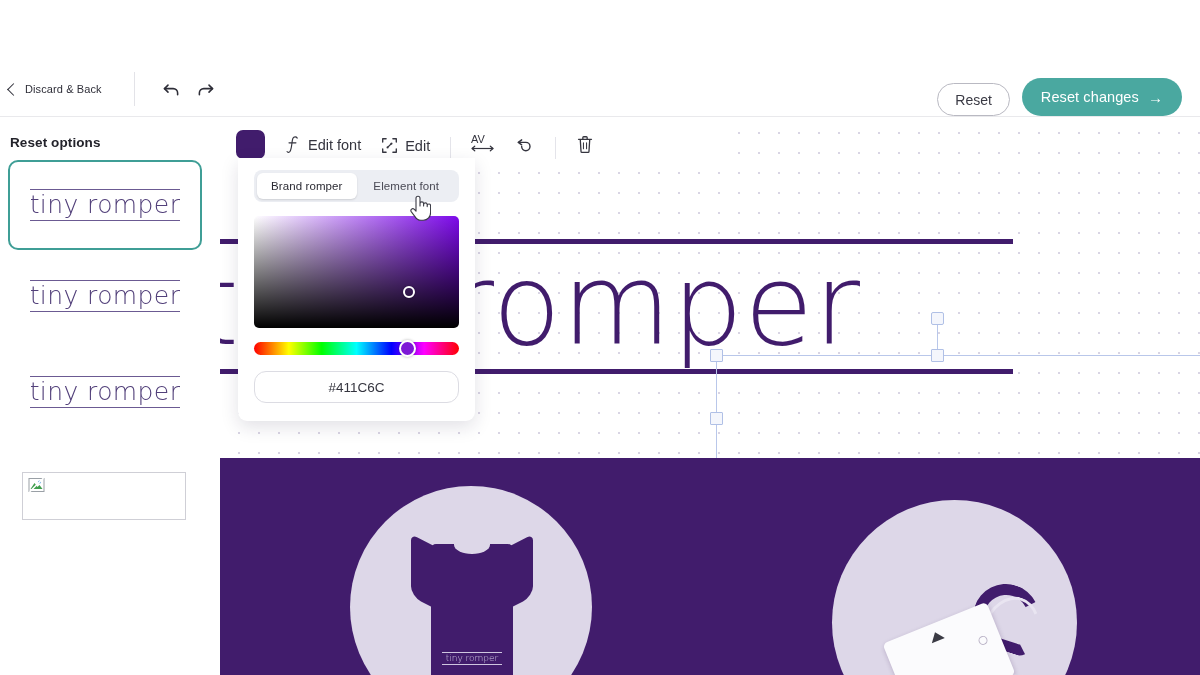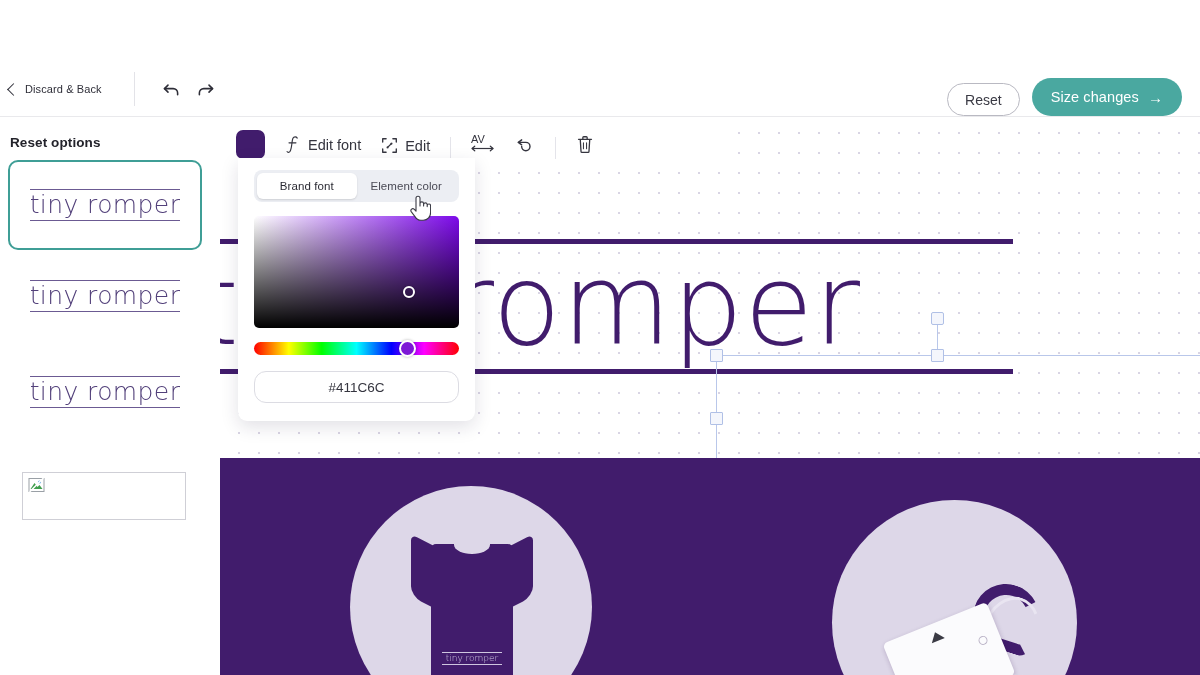--- a/index.html
+++ b/index.html
@@ -560,21 +560,21 @@
           <path d="M16 7 L20 11 L16 15" stroke="#2e2e38" stroke-width="1.8" stroke-linecap="round" stroke-linejoin="round"></path>
           <path d="M20 11 H10 a5 5 0 0 0 -5 5 v2" stroke="#2e2e38" stroke-width="1.8" stroke-linecap="round" fill="none"></path>
         </svg>
       </div>
 
     </div>
 
     <div class="topbar-right">
       <button class="btn-reset">Reset</button>
       <button class="btn-save">
-        <span>Size changes</span>
+        <span>Reset changes</span>
         <span class="arrow">→</span>
       </button>
     </div>
 
   </div>
 
   <div class="sidebar">
 
     <div class="sidebar-title">Reset options</div>
 
@@ -712,22 +712,22 @@
         <path d="M4.5 5 L5.4 19 a1 1 0 0 0 1 1 h7.2 a1 1 0 0 0 1 -1 L15.5 5" stroke="#35353f" stroke-width="1.5" fill="none" stroke-linejoin="round"></path>
         <path d="M8.2 9 V16 M11.8 9 V16" stroke="#35353f" stroke-width="1.2" stroke-linecap="round"></path>
       </svg>
     </div>
 
   </div>
 
   <div class="picker">
 
     <div class="seg">
-      <div class="seg-btn active">Brand font</div>
-      <div class="seg-btn">Element color</div>
+      <div class="seg-btn active">Brand romper</div>
+      <div class="seg-btn">Element font</div>
     </div>
 
     <div class="sat-area">
       <div class="sat-knob"></div>
     </div>
 
     <div class="hue-track">
       <div class="hue-knob"></div>
     </div>
 

